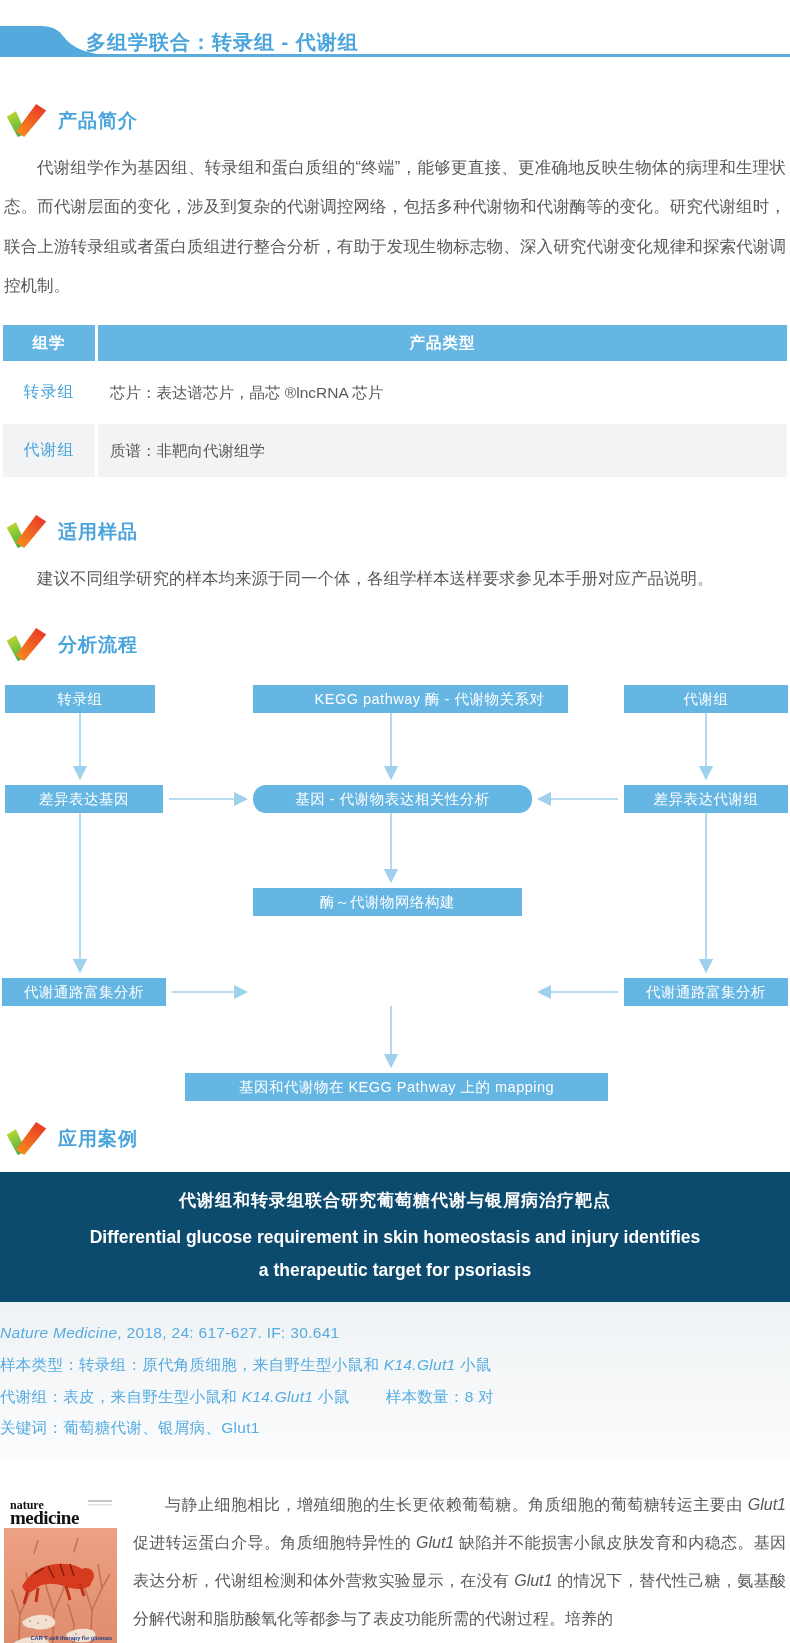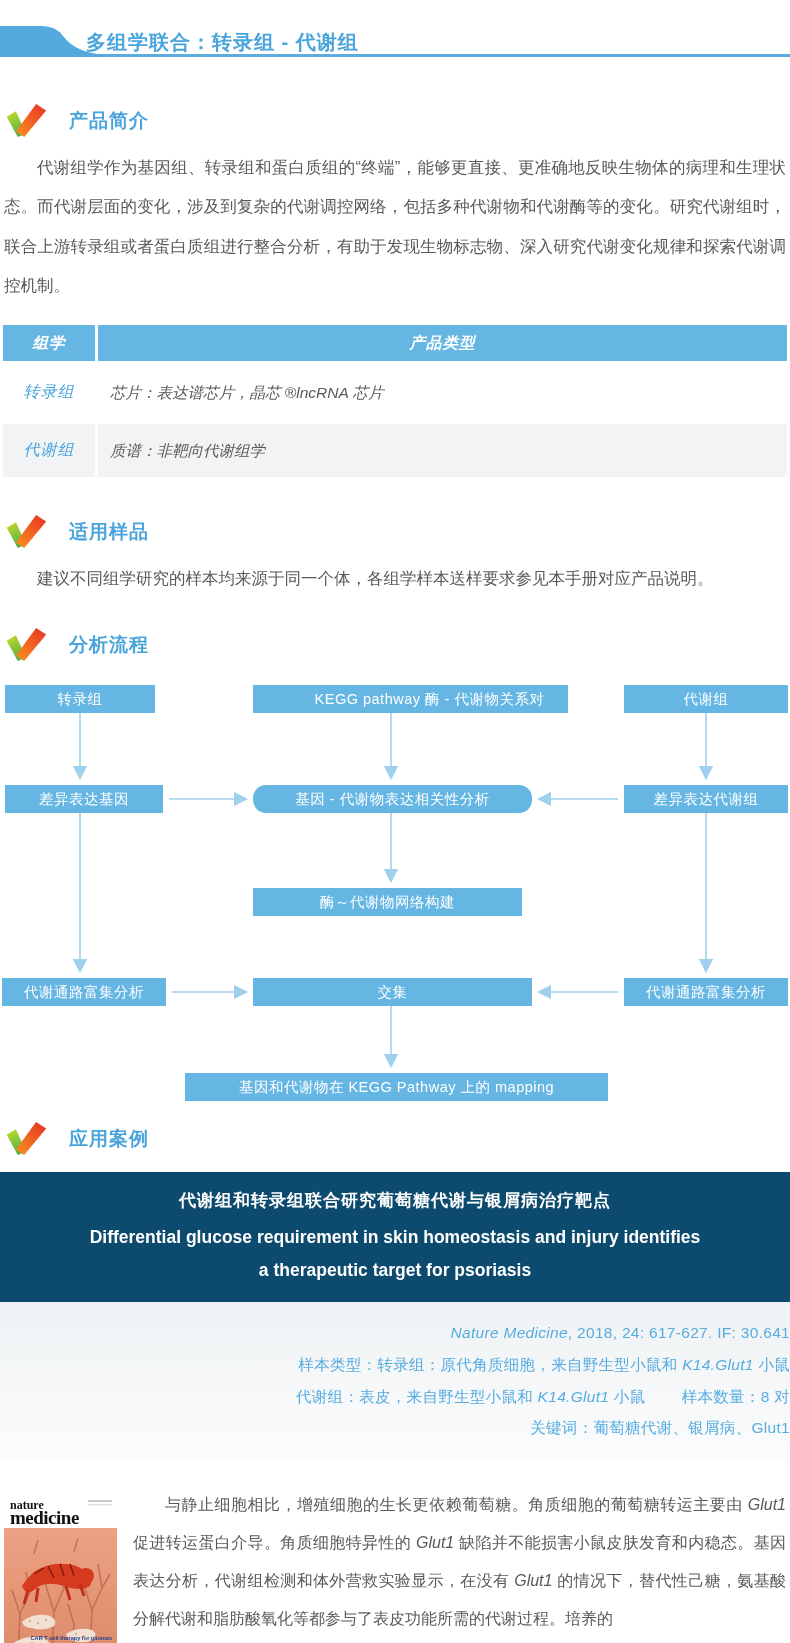--- a/index.html
+++ b/index.html
@@ -14,33 +14,33 @@
 
   
   .page-header{position:relative;height:66px;}
   .page-header svg{position:absolute;left:0;top:26px;display:block;}
   .page-title{
     position:absolute;left:86px;top:29px;
     font-size:20px;font-weight:bold;color:#4aa4dc;letter-spacing:1px;
   }
 
   
-  .sec-head{display:flex;align-items:center;gap:22px;margin:0 0 0 5px;}
+  .sec-head{display:flex;align-items:center;gap:11px;margin:0 0 0 5px;}
   .sec-head h2{margin:0;font-size:19px;font-weight:bold;color:#4aa4dc;letter-spacing:1px;}
   .v-icon{width:42px;height:34px;flex:0 0 auto;}
 
   
   .para{
     margin:10px 4px 0 4px;
     font-size:16.5px;line-height:2.38;color:#58595b;
     text-align:justify;text-indent:2em;
   }
 
   
-  .ptable{margin:20px 3px 0 3px;font-style:italic;}
+  .ptable{margin:20px 3px 0 3px;}
   .t-row{display:grid;grid-template-columns:92px 1fr;gap:3px;margin-top:3px;}
   .t-head .cell{
     background:#66b6e4;color:#fff;height:36px;
     display:flex;align-items:center;justify-content:center;
     font-size:15.5px;font-weight:600;letter-spacing:1px;
   }
   .t-body .cell-omics{
     display:flex;align-items:center;justify-content:center;
     color:#4aa4dc;font-size:16px;letter-spacing:1px;
   }
@@ -72,21 +72,21 @@
 
   
   .case-banner{
     margin-top:16px;background:#0c4a6e;color:#fff;text-align:center;
     padding:17px 10px 16px 10px;
   }
   .case-banner .cn{font-size:17px;font-weight:bold;letter-spacing:1px;margin-bottom:9px;}
   .case-banner .en{font-size:17.5px;font-weight:bold;line-height:1.85;}
   .citation{
     background:linear-gradient(180deg,#eff2f4 0%,#fbfcfd 100%);
-    text-align:right;color:#57ace0;font-size:15.5px;
+    text-align:left;color:#57ace0;font-size:15.5px;
     padding:15px 0 18px 0;line-height:2.05;letter-spacing:.3px;
   }
   .case-body{
     margin:24px 4px 0 4px;
     font-size:16px;line-height:2.38;color:#58595b;
     text-align:justify;text-indent:2em;
   }
   .cover{
     float:left;width:113px;height:164px;margin:8px 16px 4px 0;
     text-indent:0;
@@ -181,21 +181,20 @@
     </g>
   </svg>
   <div class="node n-r1l">转录组</div>
   <div class="node n-r1c">KEGG pathway 酶 - 代谢物关系对</div>
   <div class="node n-r1r">代谢组</div>
   <div class="node n-r2l">差异表达基因</div>
   <div class="node n-r2c">基因 - 代谢物表达相关性分析</div>
   <div class="node n-r2r">差异表达代谢组</div>
   <div class="node n-r3c">酶～代谢物网络构建</div>
   <div class="node n-r4l">代谢通路富集分析</div>
-  <div class="node n-r4c">交集</div>
   <div class="node n-r4r">代谢通路富集分析</div>
   <div class="node n-r5c">基因和代谢物在 KEGG Pathway 上的 mapping</div>
 </div>
 
 <div class="sec-head" style="margin-top:10px;">
   <svg class="v-icon" viewBox="0 0 44 37" aria-hidden="true">
     <polygon points="1,14 11,8 22,32 13,36" fill="url(#gL)"></polygon>
     <polygon points="33,0 44,7 20,36 11,30" fill="url(#gR)"></polygon>
   </svg>
   <h2>应用案例</h2>

